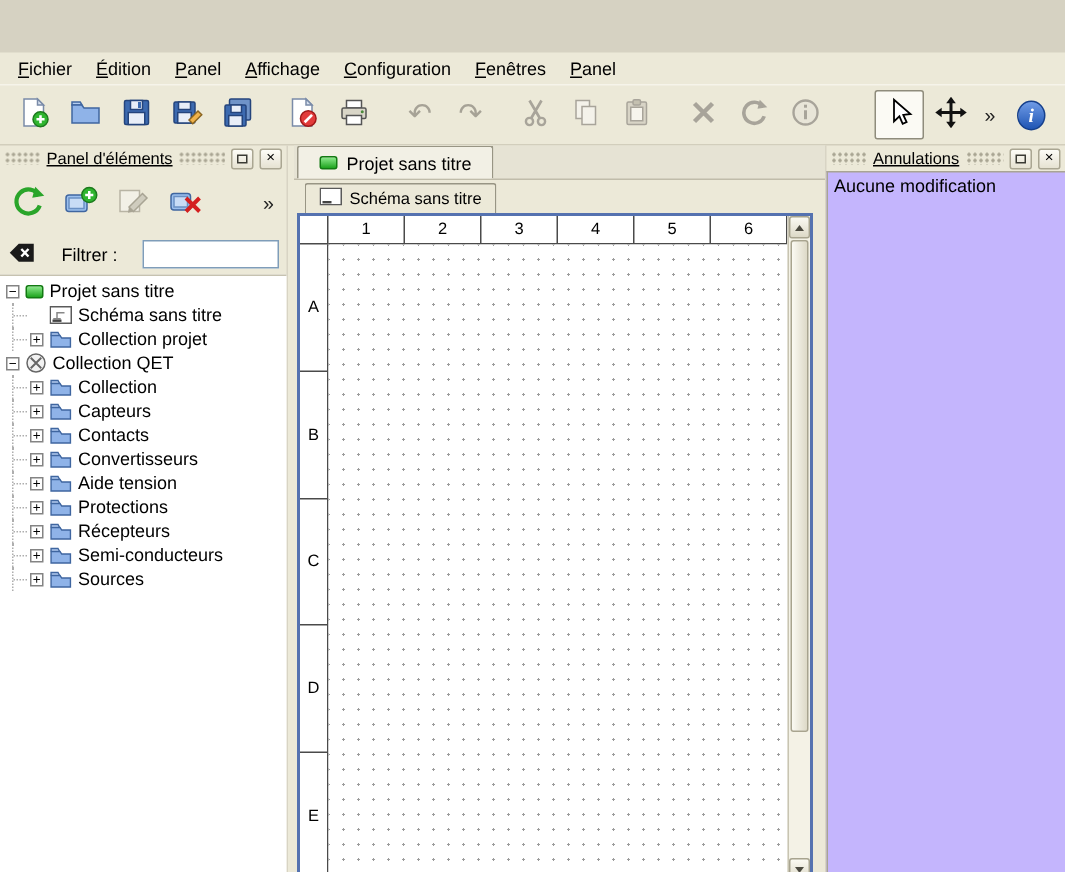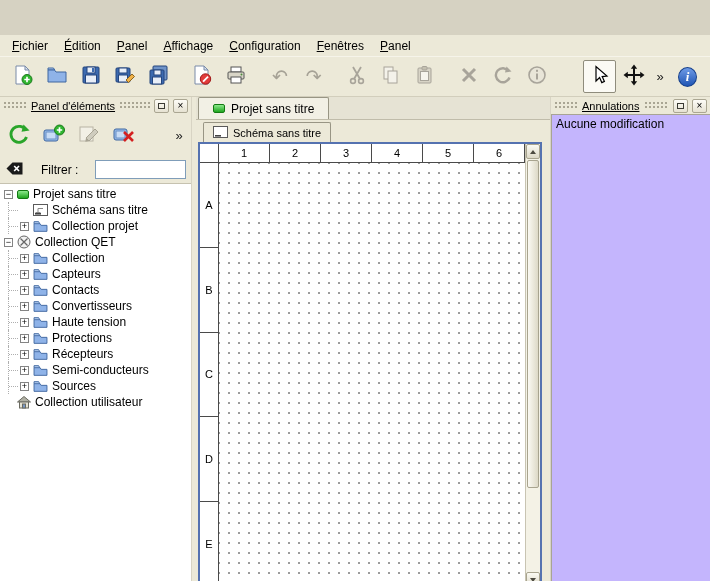--- a/index.html
+++ b/index.html
@@ -428,21 +428,21 @@
         </div>
 
         <div class="trow lvl1">
           <span class="expander">+</span>
           <span class="ticon">
               <svg width="15" height="12" viewBox="0 0 16 13">
             <path d="M1 4 v-2.2 h5 l1.2 2.2" fill="#b4cdf0" stroke="#3f66a0"></path>
             <path d="M1 4 h6.5 l1.2 1.8 H15 v6.5 H1 z" fill="#8fb3e8" stroke="#3f66a0"></path>
           </svg>
             </span>
-          <span class="tlabel">Haute tension</span>
+          <span class="tlabel">Aide tension</span>
         </div>
 
         <div class="trow lvl1">
           <span class="expander">+</span>
           <span class="ticon">
               <svg width="15" height="12" viewBox="0 0 16 13">
             <path d="M1 4 v-2.2 h5 l1.2 2.2" fill="#b4cdf0" stroke="#3f66a0"></path>
             <path d="M1 4 h6.5 l1.2 1.8 H15 v6.5 H1 z" fill="#8fb3e8" stroke="#3f66a0"></path>
           </svg>
             </span>
@@ -475,31 +475,20 @@
           <span class="expander">+</span>
           <span class="ticon">
               <svg width="15" height="12" viewBox="0 0 16 13">
             <path d="M1 4 v-2.2 h5 l1.2 2.2" fill="#b4cdf0" stroke="#3f66a0"></path>
             <path d="M1 4 h6.5 l1.2 1.8 H15 v6.5 H1 z" fill="#8fb3e8" stroke="#3f66a0"></path>
           </svg>
             </span>
           <span class="tlabel">Sources</span>
         </div>
 
-        <div class="trow lvl0">
-          <span class="exp-spacer"></span>
-          <span class="ticon">
-              <svg width="14" height="13" viewBox="0 0 14 13">
-            <polygon points="7,0.5 13.5,6 0.5,6" fill="#b0b0a4" stroke="#6a6a60"></polygon>
-            <rect x="2.5" y="6" width="9" height="6" fill="#e6e3d4" stroke="#6a6a60"></rect>
-            <rect x="5.5" y="8" width="3" height="4" fill="#7a98c4" stroke="#6a6a60"></rect>
-          </svg>
-            </span>
-          <span class="tlabel">Collection utilisateur</span>
-        </div>
 
       </div>
     </div>
 
     <div class="center">
 
       <div class="mdi-tabbar">
         <div class="mdi-tab">
           <span class="proj-chip"></span>
           <span>Projet sans titre</span>

